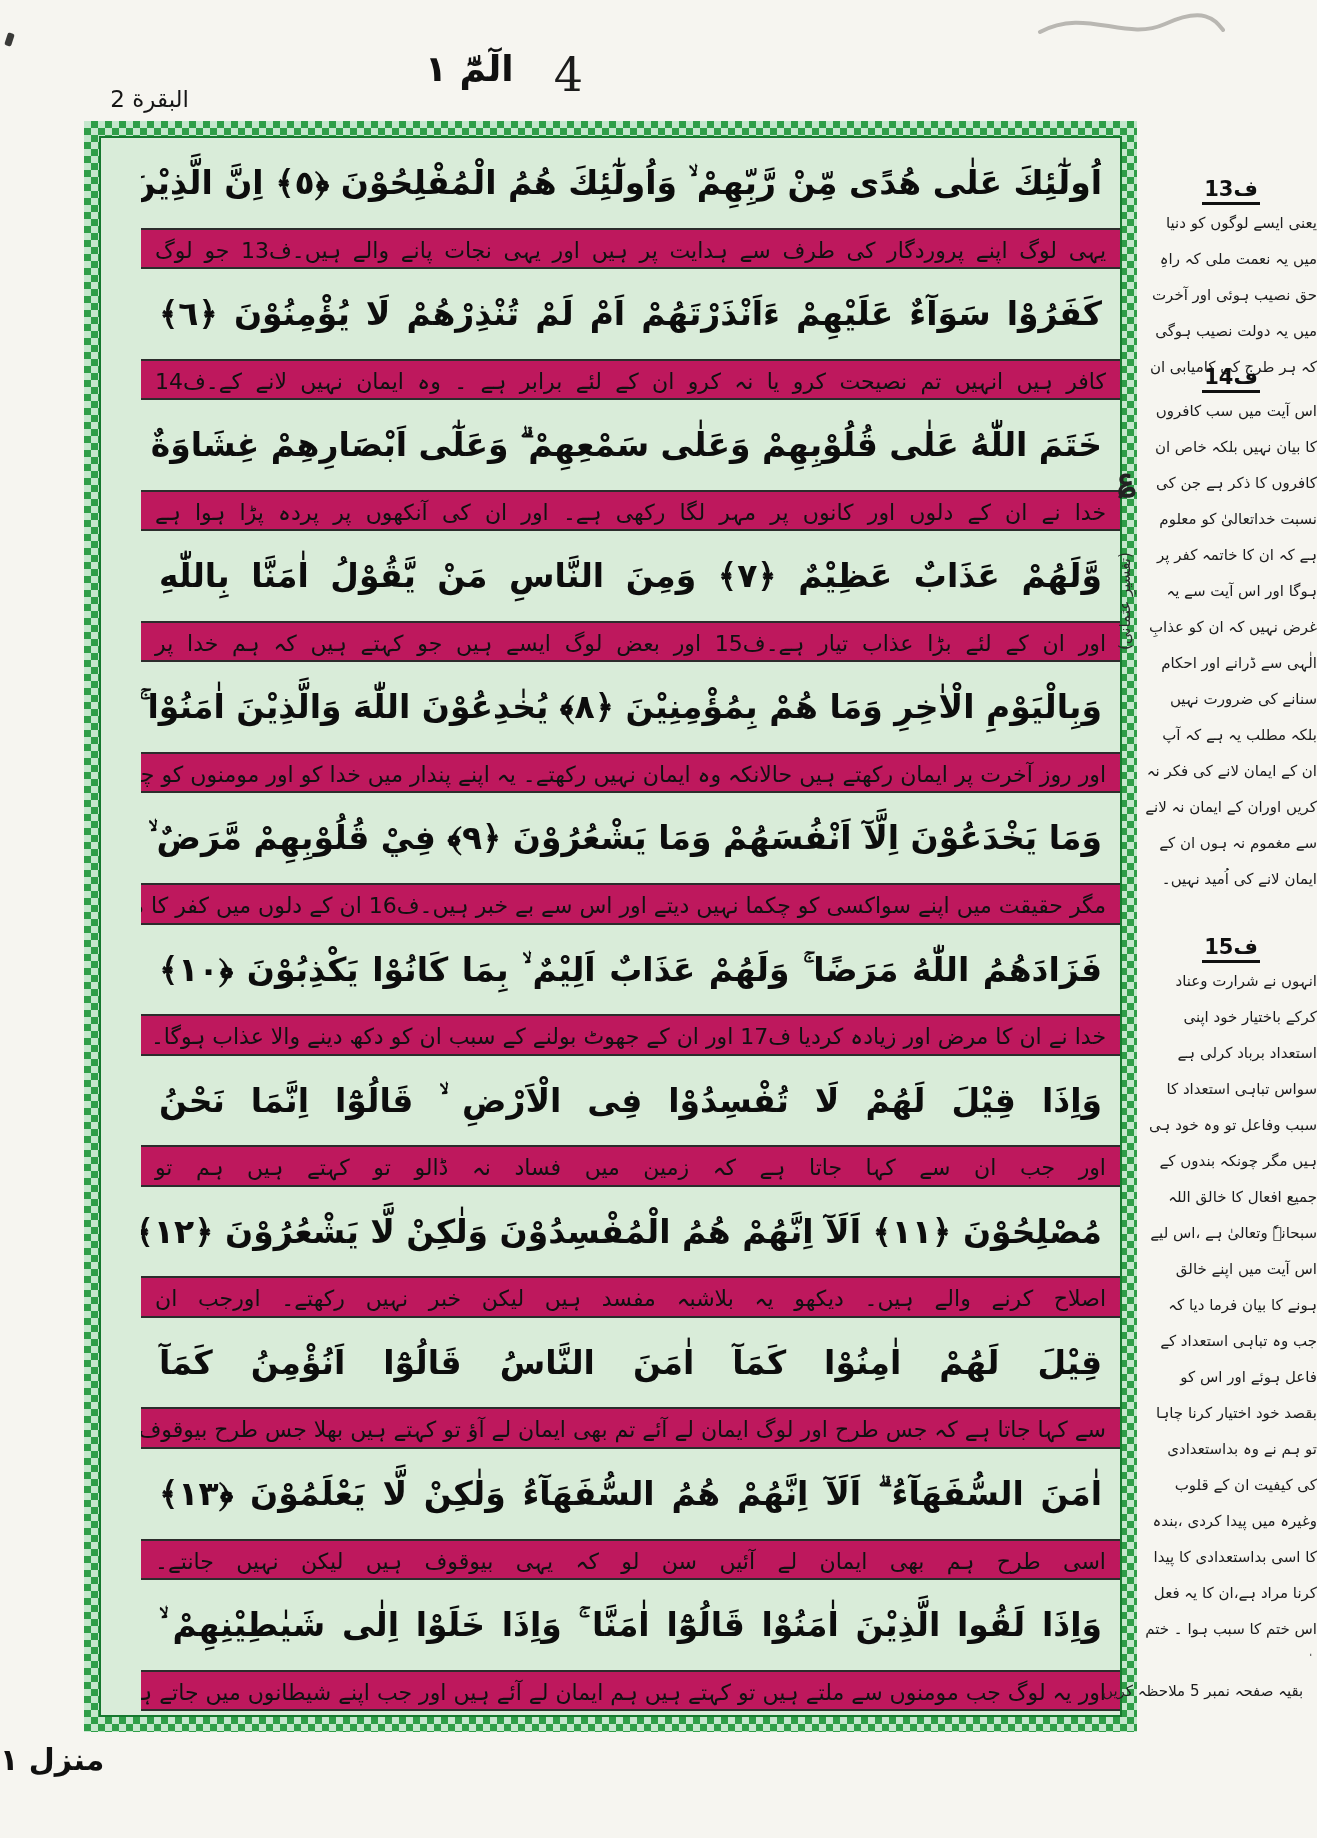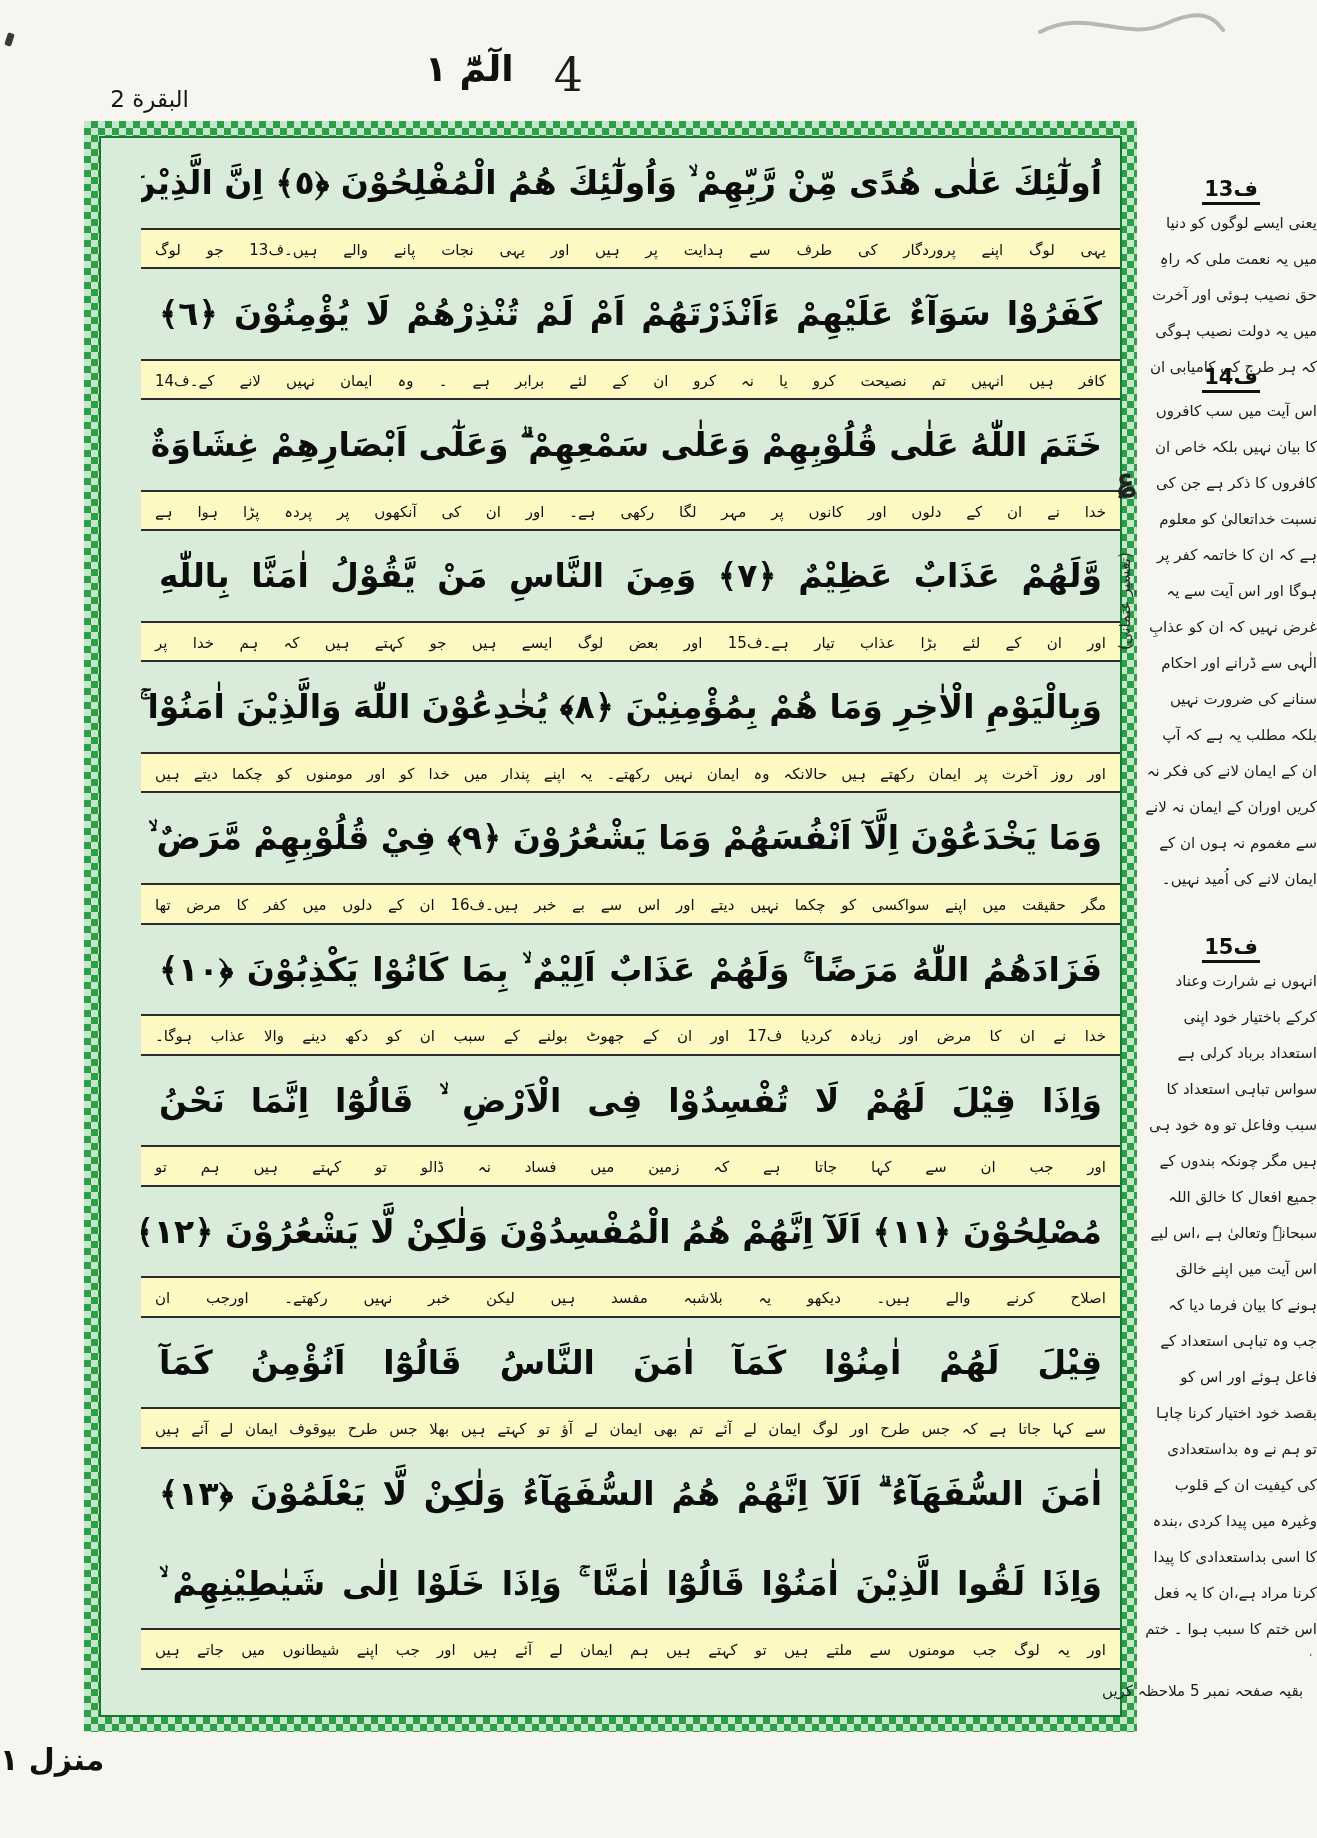--- a/index.html
+++ b/index.html
@@ -54,23 +54,23 @@
   .arabic-row{
     height:89.6px;line-height:89.6px;
     font-size:33px;font-weight:bold;color:#0d0d0d;
     direction:rtl;
     padding:0 18px;
     white-space:nowrap;overflow:hidden;
     text-align:justify;text-align-last:justify;
   }
   .urdu-row{
     height:41.5px;line-height:41.5px;box-sizing:border-box;
-    background:#fef9c3;
+    background:#be185d;
     border-top:2px solid #2c2c2c;border-bottom:2px solid #2c2c2c;
-    font-size:15px;color:#111;
+    font-size:22px;color:#111;
     direction:rtl;
     padding:0 14px;
     white-space:nowrap;overflow:hidden;
     text-align:justify;text-align-last:justify;
   }
   
   .margin-note{
     position:absolute;right:0;width:172px;
     direction:rtl;text-align:right;
     font-size:15px;line-height:36px;color:#1b1b1b;
@@ -140,20 +140,21 @@
       <div class="urdu-row">مگر حقیقت میں اپنے سواکسی کو چکما نہیں دیتے اور اس سے بے خبر ہیں۔ف16 ان کے دلوں میں کفر کا مرض تھا</div>
       <div class="arabic-row">فَزَادَهُمُ اللّٰهُ مَرَضًا ۚ وَلَهُمْ عَذَابٌ اَلِيْمٌ ۙ بِمَا كَانُوْا يَكْذِبُوْنَ ﴿١٠﴾</div>
       <div class="urdu-row">خدا نے ان کا مرض اور زیادہ کردیا ف17 اور ان کے جھوٹ بولنے کے سبب ان کو دکھ دینے والا عذاب ہوگا۔</div>
       <div class="arabic-row">وَاِذَا قِيْلَ لَهُمْ لَا تُفْسِدُوْا فِى الْاَرْضِ ۙ قَالُوْٓا اِنَّمَا نَحْنُ</div>
       <div class="urdu-row">اور جب ان سے کہا جاتا ہے کہ زمین میں فساد نہ ڈالو تو کہتے ہیں ہم تو</div>
       <div class="arabic-row">مُصْلِحُوْنَ ﴿١١﴾ اَلَآ اِنَّهُمْ هُمُ الْمُفْسِدُوْنَ وَلٰكِنْ لَّا يَشْعُرُوْنَ ﴿١٢﴾ وَاِذَا</div>
       <div class="urdu-row">اصلاح کرنے والے ہیں۔ دیکھو یہ بلاشبہ مفسد ہیں لیکن خبر نہیں رکھتے۔ اورجب ان</div>
       <div class="arabic-row">قِيْلَ لَهُمْ اٰمِنُوْا كَمَآ اٰمَنَ النَّاسُ قَالُوْٓا اَنُؤْمِنُ كَمَآ</div>
       <div class="urdu-row">سے کہا جاتا ہے کہ جس طرح اور لوگ ایمان لے آئے تم بھی ایمان لے آؤ تو کہتے ہیں بھلا جس طرح بیوقوف ایمان لے آئے ہیں</div>
       <div class="arabic-row">اٰمَنَ السُّفَهَآءُ ۗ اَلَآ اِنَّهُمْ هُمُ السُّفَهَآءُ وَلٰكِنْ لَّا يَعْلَمُوْنَ ﴿١٣﴾</div>
+      <div class="urdu-row">اسی طرح ہم بھی ایمان لے آئیں سن لو کہ یہی بیوقوف ہیں لیکن نہیں جانتے۔</div>
       <div class="arabic-row">وَاِذَا لَقُوا الَّذِيْنَ اٰمَنُوْا قَالُوْٓا اٰمَنَّا ۚ وَاِذَا خَلَوْا اِلٰى شَيٰطِيْنِهِمْ ۙ</div>
       <div class="urdu-row">اور یہ لوگ جب مومنوں سے ملتے ہیں تو کہتے ہیں ہم ایمان لے آئے ہیں اور جب اپنے شیطانوں میں جاتے ہیں</div>
     </div>
   </div>
 
   <div class="ruku-mark">؏</div>
   <div class="gutter-vertical">(تفسیرِ عثمانی)</div>
 
   <div class="margin-note note-13">
     <div class="note-head"><span>ف13</span></div>

